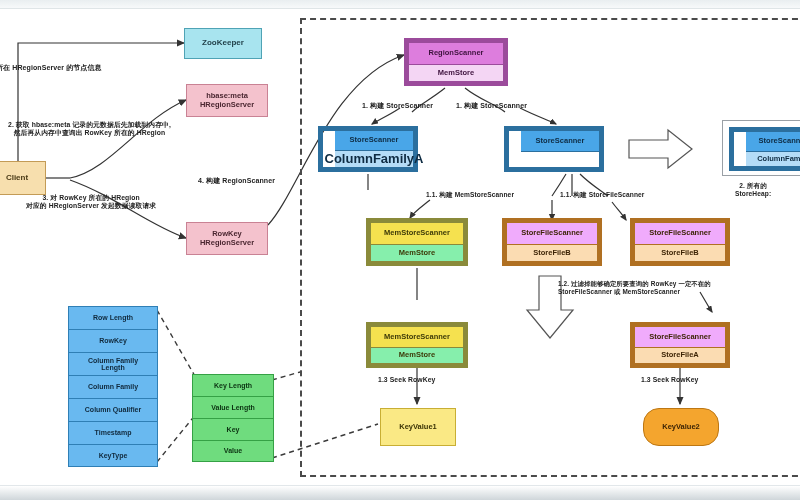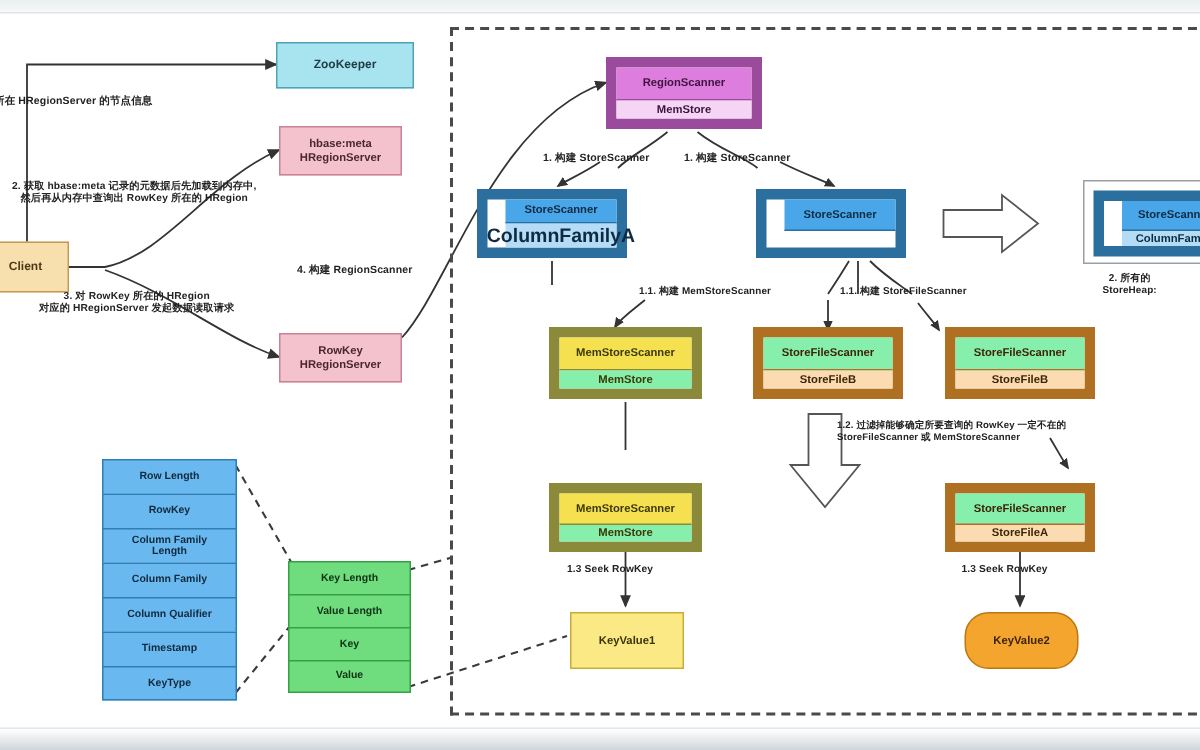--- a/index.html
+++ b/index.html
@@ -13,21 +13,21 @@
   
   .band-top{position:absolute;left:0;top:0;width:800px;height:8px;
     background:linear-gradient(#e9eef0,#f7f9fa);border-bottom:1px solid #dfe5e7;}
   .band-bottom{position:absolute;left:0;bottom:0;width:800px;height:14px;
     background:linear-gradient(#ffffff,#cfd6da);border-top:1px solid #e2e7ea;}
 
   
   .dashed-zone{position:absolute;border:2px dashed #4a4a4a;background:transparent;}
 
   
-  .node{position:absolute;box-sizing:border-box;border:7px solid #be185d;
+  .node{position:absolute;box-sizing:border-box;border:5px solid #be185d;
     display:flex;flex-direction:column;}
   .node .hd,.node .bd{
     display:flex;align-items:center;justify-content:center;text-align:center;
     line-height:1.1;box-sizing:border-box;padding:1px 2px;
   }
   .node .hd{font-weight:bold;border-bottom:1px solid #6b6b4a;}
   .node .bd{font-weight:bold;}
 
   
   .box{position:absolute;box-sizing:border-box;border:1px solid #5a8f9e;
@@ -44,21 +44,21 @@
   .t-region{border-color:#9b4b9b;}
 
   .t-store .hd{background:#49a6e8;border-color:#2b6f9e;color:#0e2b42;}
   .t-store .bd{background:#b4dcf7;color:#0e2b42;}
   .t-store{border-color:#2b6f9e;padding-left:12px;}
 
   .t-mem .hd{background:#f5e14f;border-color:#8a8a3a;color:#3d3a08;}
   .t-mem .bd{background:#86efac;color:#3d3a08;}
   .t-mem{border-color:#8a8a3a;}
 
-  .t-sf .hd{background:#86efac;border-color:#b07022;color:#3d2406;}
+  .t-sf .hd{background:#f0abfc;border-color:#b07022;color:#3d2406;}
   .t-sf .bd{background:#fbdcb2;color:#3d2406;}
   .t-sf{border-color:#b07022;}
 
   
   .celltable{position:absolute;box-sizing:border-box;display:flex;flex-direction:column;}
   .celltable .row{display:flex;align-items:center;justify-content:center;text-align:center;
     box-sizing:border-box;font-weight:bold;line-height:1.05;}
   .tbl-blue .row{background:#69b9f0;border:1px solid #2f7fb5;border-bottom:none;color:#10293c;}
   .tbl-blue .row:last-child{border-bottom:1px solid #2f7fb5;}
   .tbl-green .row{background:#6fdc7e;border:1px solid #35a145;border-bottom:none;color:#0c3312;}
@@ -142,21 +142,21 @@
       <path d="M539,276 L561,276 L561,310 L573,310 L550,338 L527,310 L539,310 Z"></path>
     </g>
 
     <g fill="#ffffff" stroke="#555" stroke-width="1.2">
       <path d="M629,140 L668,140 L668,130 L692,149 L668,168 L668,158 L629,158 Z"></path>
     </g>
   </svg>
 
   <div class="dashed-zone" style="left:300px;top:18px;width:504px;height:455px;"></div>
 
-  <div class="box t-zk" style="left:184px;top:28px;width:92px;height:31px;font-size:8px;">ZooKeeper</div>
+  <div class="box t-zk" style="left:184px;top:28px;width:78px;height:31px;font-size:8px;">ZooKeeper</div>
 
   <div class="box t-pink" style="left:186px;top:84px;width:82px;height:33px;font-size:7.5px;white-space:pre-line;">hbase:meta
 HRegionServer</div>
 
   <div class="box t-tan" style="left:-12px;top:161px;width:58px;height:34px;font-size:8px;">Client</div>
 
   <div class="box t-pink" style="left:186px;top:222px;width:82px;height:33px;font-size:7.5px;white-space:pre-line;">RowKey
 HRegionServer</div>
 
   <div class="node t-region" style="left:404px;top:38px;width:104px;height:48px;">

